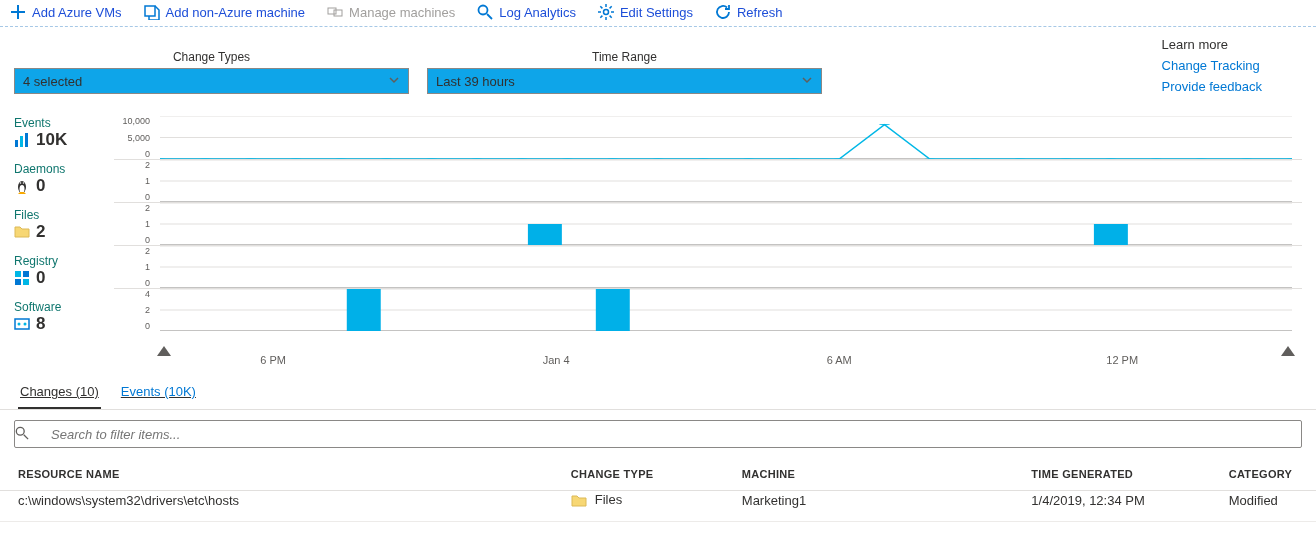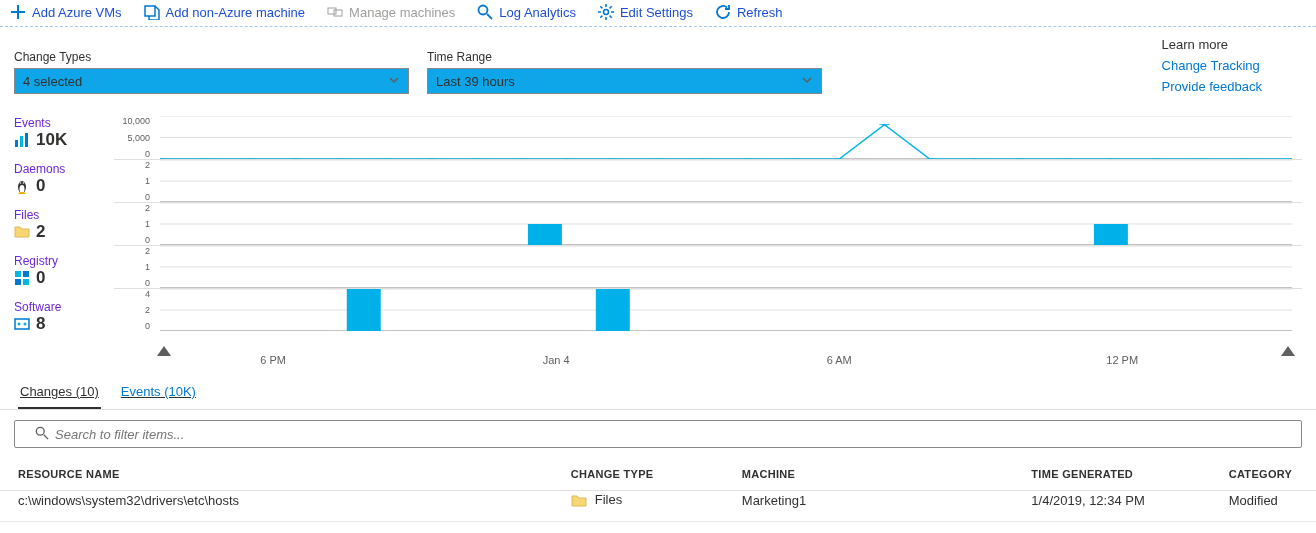--- a/index.html
+++ b/index.html
@@ -30,21 +30,21 @@
   .tb-icon { width: 16px; height: 16px; display: inline-flex; align-items:center; justify-content:center; color:#0078d4; }
   .tb-item.disabled .tb-icon { color:#a19f9d; }
 
   
   .filters {
     display: flex;
     align-items: flex-end;
     padding: 10px 14px 14px 14px;
     gap: 18px;
   }
-  .filter-group { display:flex; flex-direction:column; gap:4px; }
+  .filter-group { display:flex; flex-direction:column; gap:4px;align-items:center; }
   .filter-label { font-size: 12px; color: #323130; }
   .select {
     border: 1px solid #8a8886;
     height: 26px;
     display:flex; align-items:center; justify-content:space-between;
     padding: 0 8px;
     background:#0ea5e9;
     cursor:pointer;
     width: 395px;
   }
@@ -61,21 +61,21 @@
   
   .charts {
     display:flex;
     padding: 8px 14px 0 14px;
   }
   .chart-side {
     width: 100px;
     display:flex; flex-direction:column;
   }
   .stat { margin-bottom: 12px; }
-  .stat .name { font-size:12px; color:#6d28d9; }
+  .stat .name { font-size:12px; color:#0f766e; }
   .stat .valrow { display:flex; align-items:center; gap:6px; }
   .stat .valrow .icon { width:16px;height:16px; display:inline-flex; }
   .stat .valrow .val { font-size:17px; font-weight:600; }
 
   .chart-right { flex:1; position:relative; }
   .chart-row { position:relative; height:43px; border-top:1px solid #e1dfdd; }
   .chart-row.first { border-top:none; }
   .chart-row svg { width:100%; height:100%; display:block; }
   .yticks {
     position:absolute; left:0; top:0; height:100%;
@@ -120,22 +120,22 @@
     padding: 6px 2px 8px 2px;
     cursor:pointer; font-size:13px;
   }
   .tab.active { border-bottom:2px solid #323130; }
   .tab.inactive { color:#0078d4; }
 
   
   .search-wrap { padding: 10px 14px; }
   .search {
     border:1px solid #8a8886; border-radius:2px;
-    display:flex; align-items:center; gap:6px;
-    padding:4px 20px; height:28px;
+    display:flex; align-items:center; gap:22px;
+    padding:4px 0; height:28px;
   }
   .search input {
     border:none; outline:none; flex:1; font-size:13px; font-style:italic; color:#605e5c;
   }
   .search .sicon { color:#605e5c; }
 
   
   table { width:100%; border-collapse:collapse; }
   thead th {
     text-align:left; font-size:11px; font-weight:700; letter-spacing:0.3px;

